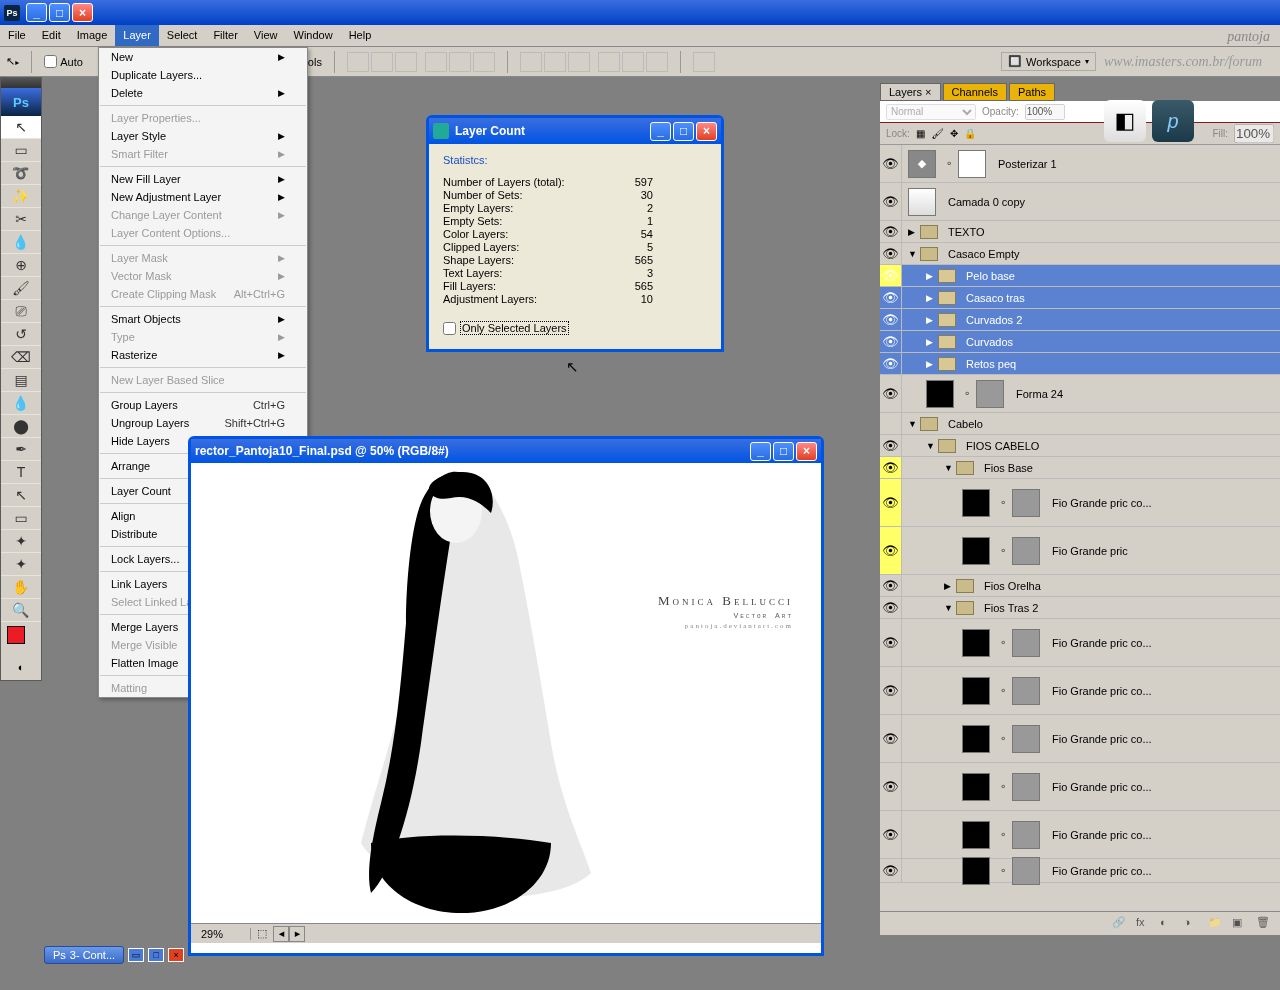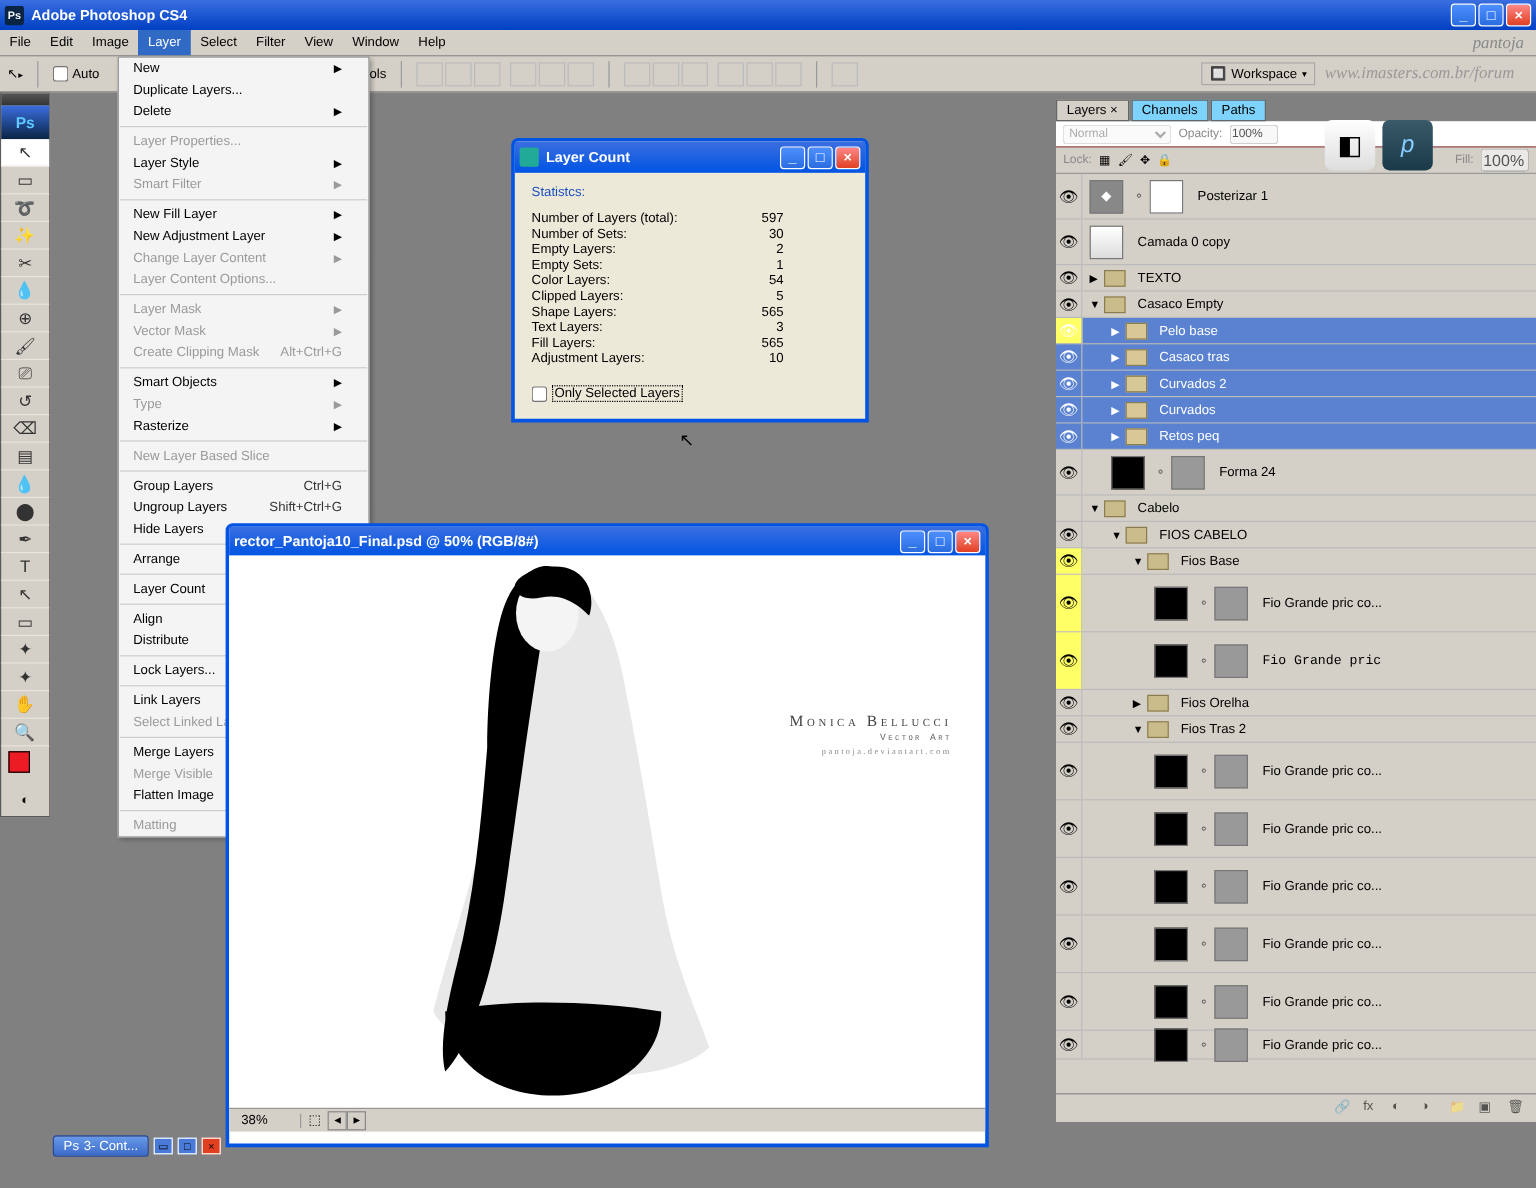--- a/index.html
+++ b/index.html
@@ -73,21 +73,21 @@
 .docwin .canvas .art-url { position: absolute; right: 28px; top: 159px; font-family: Georgia, serif; letter-spacing: 2px; font-size: 7px; color: #888; text-align: right; }
 .docwin .canvas .silhouette { position: absolute; left: 120px; top: 0; width: 300px; height: 460px; }
 .docwin .statusbar { height: 20px; background: #d4d0c8; border-top: 1px solid #888; display: flex; align-items: center; font-size: 11px; }
 .docwin .statusbar .zoom { padding: 0 10px; width: 60px; border-right: 1px solid #999; }
 .docwin .statusbar .docsize { padding: 0 10px; flex: 1; }
 .docwin .statusbar .scrollbtn { width: 16px; height: 16px; background: #d4d0c8; border: 1px solid #888; display: flex; align-items: center; justify-content: center; }
 
 
 .panels { position: absolute; right: 0; top: 83px; width: 400px; height: 870px; }
 .panel-tabs { display: flex; background: #808080; height: 18px; }
-.panel-tabs .tab { padding: 2px 8px; background: #7dd3fc; border: 1px solid #666; font-size: 11px; cursor: pointer; margin-right: 2px; }
+.panel-tabs .tab { padding: 2px 8px; background: #eab308; border: 1px solid #666; font-size: 11px; cursor: pointer; margin-right: 2px; }
 .panel-tabs .tab.active { background: #d4d0c8; }
 .layers-opts { background: #ffffff; height: 22px; display: flex; align-items: center; padding: 0 6px; gap: 6px; font-size: 10px; border-bottom: 1px solid #7f1d1d; }
 .layers-opts input, .layers-opts select { font-size: 10px; height: 16px; }
 .layers-lock { background: #d4d0c8; height: 22px; display: flex; align-items: center; padding: 0 6px; gap: 6px; font-size: 10px; border-bottom: 1px solid #999; }
 .layer-list { background: #d4d0c8; height: 790px; overflow: hidden; position: relative; }
 .layer-row { display: flex; align-items: center; height: 38px; border-bottom: 1px solid #bbb; }
 .layer-row.short { height: 22px; }
 .layer-row .vis { width: 22px; height: 100%; border-right: 1px solid #bbb; display: flex; align-items: center; justify-content: center; font-size: 13px; }
 .layer-row .nest { display: flex; align-items: center; height: 100%; flex: 1; }
 .layer-row .disclosure { width: 12px; font-size: 9px; cursor: pointer; }
@@ -112,21 +112,20 @@
 .taskbar .taskbtn { background: linear-gradient(#6a9ae8,#3a6ac8); border: 1px solid #2a4a98; color: #fff; padding: 2px 8px; border-radius: 3px; display: flex; align-items: center; gap: 4px; font-size: 11px; }
 .taskbar .tbic { width: 16px; height: 14px; background: #4a7ad8; border: 1px solid #fff; font-size: 9px; display: flex; align-items: center; justify-content: center; }
 
 .cursor-arrow { position: absolute; left: 566px; top: 358px; font-size: 15px; color: #000; pointer-events: none; }
 </style>
 </head>
 <body>
 
 <div class="titlebar">
   <span class="ps-logo">Ps</span>
-  <span class="title">Adobe Photoshop CS4</span>
   <div class="winbtns">
     <div class="winbtn min">_</div>
     <div class="winbtn max">□</div>
     <div class="winbtn close">×</div>
   </div>
 </div>
 
 <div class="menubar" id="menubar">
     <div class="item">File</div>
     <div class="item">Edit</div>
@@ -420,21 +419,21 @@
       <path d="M150 10 C140 5 120 15 110 40 C100 65 95 120 95 160 C90 220 85 280 70 340 C60 380 55 410 60 430 C80 410 100 350 110 280 C120 210 130 130 150 10 Z" fill="#000"></path>
       <ellipse cx="145" cy="48" rx="26" ry="32" fill="#f4f4f4"></ellipse>
       <path d="M120 30 C110 20 140 5 160 10 C180 15 185 35 180 50 C175 45 160 30 140 35 C130 37 122 35 120 30 Z" fill="#000"></path>
       <path d="M60 380 C100 370 180 370 240 380 C240 420 200 450 150 450 C100 450 60 420 60 380 Z" fill="#000"></path>
     </svg>
     <div class="art-main-name">Monica Bellucci</div>
     <div class="art-sub">Vector Art</div>
     <div class="art-url">pantoja.deviantart.com</div>
   </div>
   <div class="statusbar">
-    <div class="zoom">38%</div>
+    <div class="zoom">29%</div>
     <span style="padding:0 6px">⬚</span>
     <div class="scrollbtn">◂</div>
     <div class="scrollbtn">▸</div>
   </div>
 </div>
 
 <div class="panels">
   <div class="panel-tabs" id="panel-tabs">
       <div class="tab active">Layers ×</div>
       <div class="tab">Channels</div>
@@ -570,21 +569,21 @@
           <div class="mask"></div>
           <span class="name" style="padding-left: 6px;">Fio Grande pric co...</span>
         </div>
       </div>
       <div class="layer-row" style="height: 48px;">
         <div class="vis" style="background: rgb(255, 255, 102);">👁</div>
         <div class="nest" style="padding-left: 60px;">
           <div class="thumb"></div>
           <span class="chain">⚬</span>
           <div class="mask"></div>
-          <span class="name" style="padding-left: 6px; font-family: Liberation Mono, monospace;">Fio Grande pric</span>
+          <span class="name" style="padding-left: 6px;">Fio Grande pric</span>
         </div>
       </div>
       <div class="layer-row short" style="height: 22px;">
         <div class="vis">👁</div>
         <div class="nest" style="padding-left: 42px;">
           <span class="disclosure">▶</span>
           <div class="folder-ic"></div>
           <span class="name" style="padding-left: 6px;">Fios Orelha</span>
         </div>
       </div>

